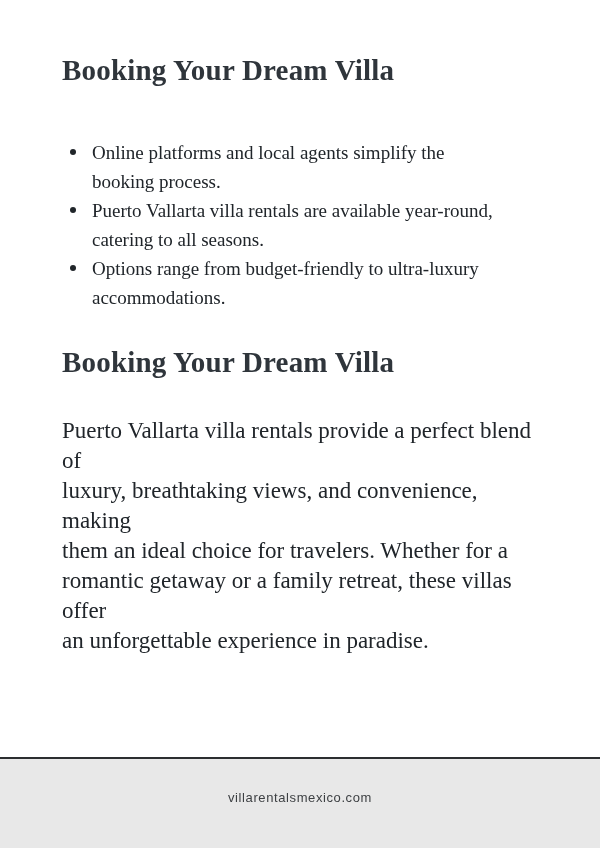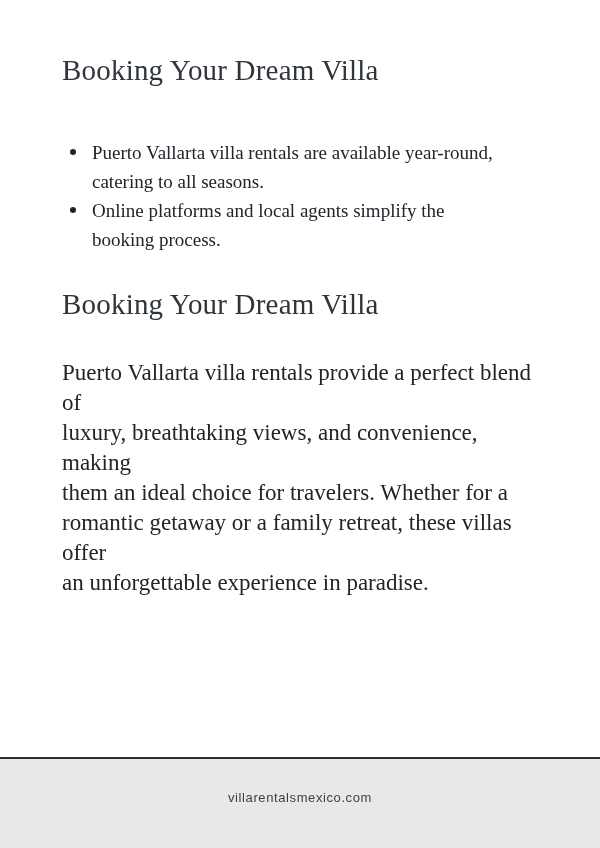--- a/index.html
+++ b/index.html
@@ -21,21 +21,21 @@
     font-family: "Liberation Serif", "DejaVu Serif", serif;
     -webkit-font-smoothing: antialiased;
   }
   .page {
     padding: 52px 58px 0 62px;
   }
   h1.doc-heading {
     margin: 0;
     font-size: 29px;
     line-height: 36px;
-    font-weight: normal;
+    font-weight: bold;
     color: var(--heading_color);
     letter-spacing: 0.2px;
   }
   h1.doc-heading.second {
     margin-top: 32px;
   }
   ul.bullet-list {
     list-style: none;
     margin: 50px 0 0 0;
     padding: 0 0 0 8px;
@@ -88,27 +88,32 @@
 </head>
 <body>
 
 <div class="page">
 
   <h1 class="doc-heading">Booking Your Dream Villa</h1>
 
   <ul class="bullet-list">
     <li>
       <span class="bullet-dot"></span>
+      <span class="li-text">Online platforms and local agents simplify the
+booking process.</span>
+    </li>
+    <li>
+      <span class="bullet-dot"></span>
       <span class="li-text">Puerto Vallarta villa rentals are available year-round,
 catering to all seasons.</span>
     </li>
     <li>
       <span class="bullet-dot"></span>
-      <span class="li-text">Online platforms and local agents simplify the
-booking process.</span>
+      <span class="li-text">Options range from budget-friendly to ultra-luxury
+accommodations.</span>
     </li>
   </ul>
 
   <h1 class="doc-heading second">Booking Your Dream Villa</h1>
 
   <p class="body-paragraph">Puerto Vallarta villa rentals provide a perfect blend of
 luxury, breathtaking views, and convenience, making
 them an ideal choice for travelers. Whether for a
 romantic getaway or a family retreat, these villas offer
 an unforgettable experience in paradise.</p>

